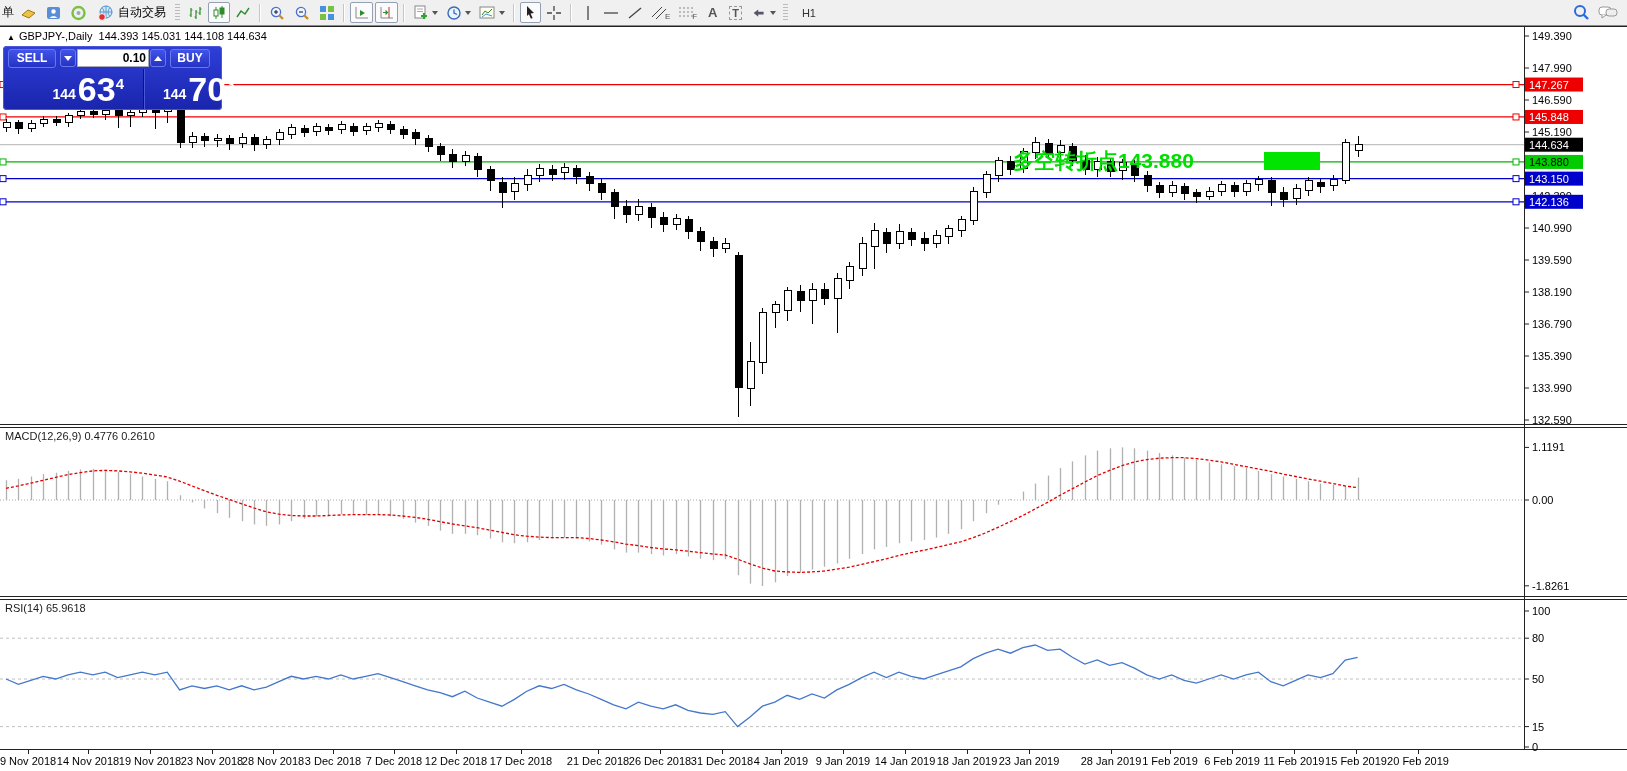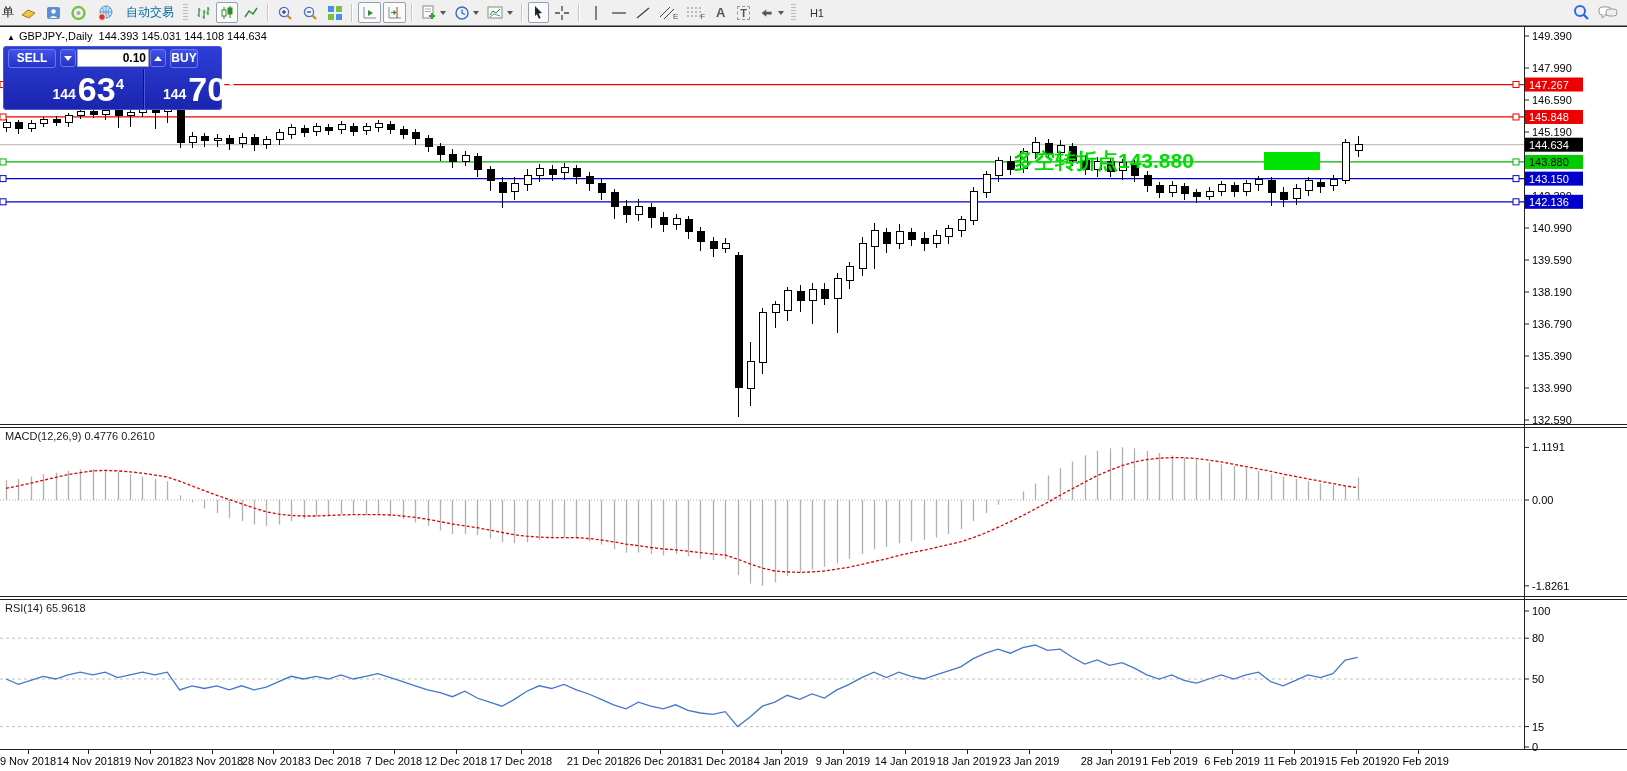--- a/index.html
+++ b/index.html
@@ -31,21 +31,21 @@
   .pane-label{position:absolute;left:5px;z-index:10;font-size:11px;color:#1a1a1a;}
   
   .trade-panel{position:absolute;left:3px;top:46px;width:219px;height:64px;z-index:20;
                background:linear-gradient(#2e3ed8,#1a25ad);border-radius:4px;
                box-shadow:0 0 0 1px #4a58d8 inset;}
   .tp-row1{position:absolute;left:0;top:2px;width:100%;height:20px;display:flex;align-items:center;}
   .tp-btn{height:19px;color:#fff;font-size:12px;font-weight:bold;display:flex;align-items:center;
           justify-content:center;background:linear-gradient(#4153e8,#2533c4);
           border:1px solid #6a78ee;border-radius:3px;box-sizing:border-box;}
   .tp-sell{width:48px;margin-left:5px;}
-  .tp-buy{width:28px;margin-left:4px;}
+  .tp-buy{width:40px;margin-left:4px;}
   .tp-spin{display:flex;align-items:center;margin-left:4px;}
   .tp-arrow{width:16px;height:18px;background:linear-gradient(#4153e8,#2533c4);border:1px solid #6a78ee;
             display:flex;align-items:center;justify-content:center;border-radius:3px;box-sizing:border-box;}
   .tri-dn{width:0;height:0;border-left:4px solid transparent;border-right:4px solid transparent;border-top:5px solid #fff;}
   .tri-up{width:0;height:0;border-left:4px solid transparent;border-right:4px solid transparent;border-bottom:5px solid #fff;}
   .tp-vol{width:72px;height:18px;border:1px solid #aab;background:#fff;color:#000;font-size:12px;
           font-weight:bold;text-align:right;margin:0 1px;font-family:"Liberation Sans",sans-serif;box-sizing:border-box;}
   .tp-prices{position:absolute;left:9px;top:23px;width:100%;height:40px;display:flex;padding-left:22px;}
   .tp-price{flex:1;display:flex;align-items:center;justify-content:center;color:#fff;}
   .tp-price.sellp{border-right:1px solid #0d1470;}
@@ -77,21 +77,21 @@
           <circle cx="8.5" cy="8" r="6" fill="none" stroke="#7ac143" stroke-width="2.4"></circle>
           <circle cx="8.5" cy="8" r="2" fill="#9aa"></circle>
         </svg>
       </span>
   <span class="tbtn" style="padding:0 4px;">
     <svg width="18" height="16">
           <circle cx="9" cy="7" r="6" fill="#cfe6f8" stroke="#4a90c8"></circle>
           <path d="M3 7 H15 M9 1 V13 M5 2.5 Q9 7 5 11.5 M13 2.5 Q9 7 13 11.5" fill="none" stroke="#4a90c8" stroke-width="0.8"></path>
           <circle cx="5" cy="12" r="3.4" fill="#e03030" stroke="#fff"></circle>
         </svg>
-    <span style="margin-left:11px;font-size:12px;color:#0369a1;">自动交易</span>
+    <span style="margin-left:3px;font-size:12px;color:#000000;">自动交易</span>
   </span>
   <span class="tgrip"></span>
   <span class="tbtn">
         <svg width="16" height="16">
           <path d="M4 3 V12 M2.5 10 H4 M4 5 H5.5 M9 5 V14 M7.5 12 H9 M9 7 H10.5 M13 2 V10 M11.5 8 H13 M13 4 H14.5" stroke="#2e8b2e" stroke-width="1.2" fill="none"></path>
         </svg>
       </span>
   <span class="tbtn pressed">
         <svg width="16" height="16">
           <line x1="5" y1="2" x2="5" y2="14" stroke="#2e8b2e"></line>

